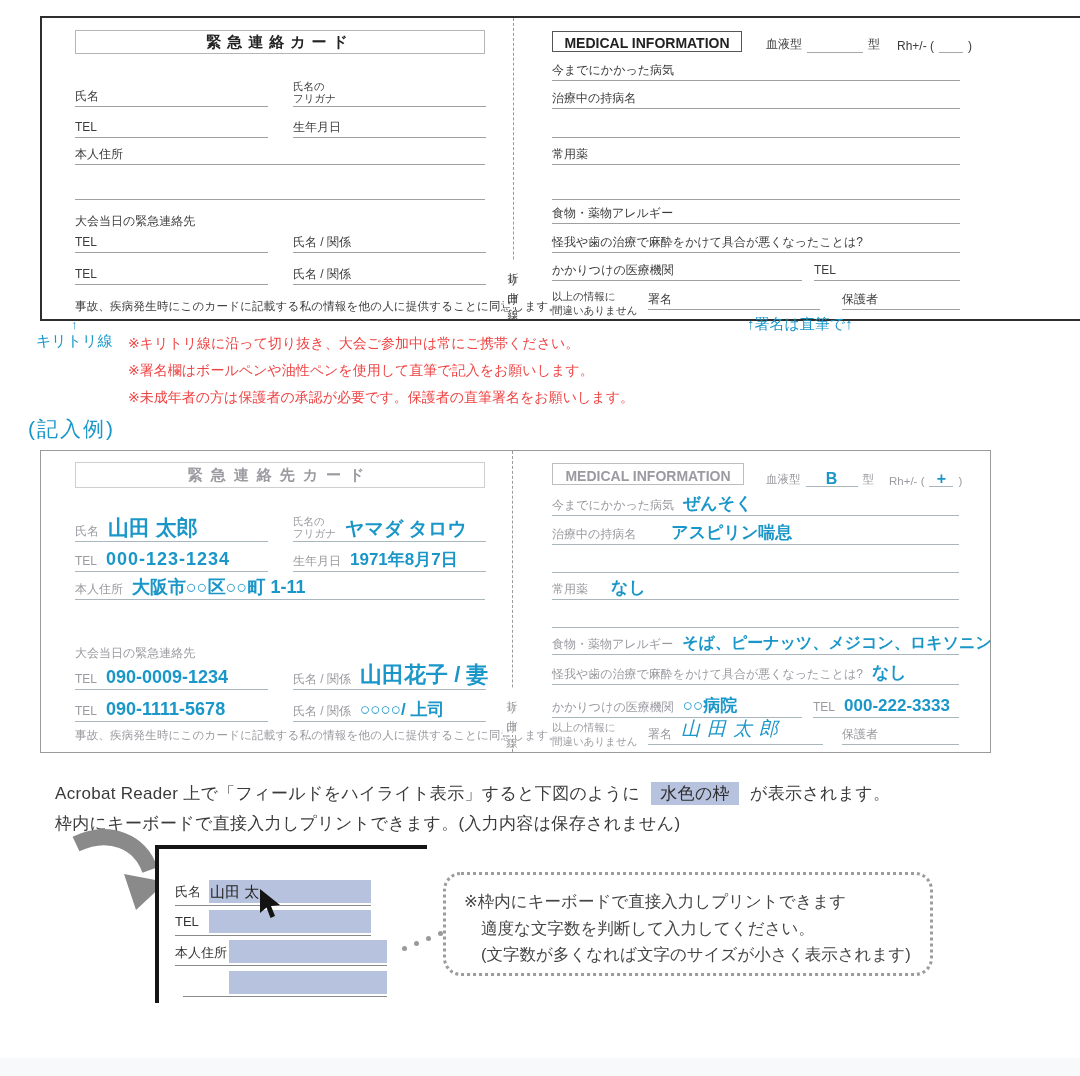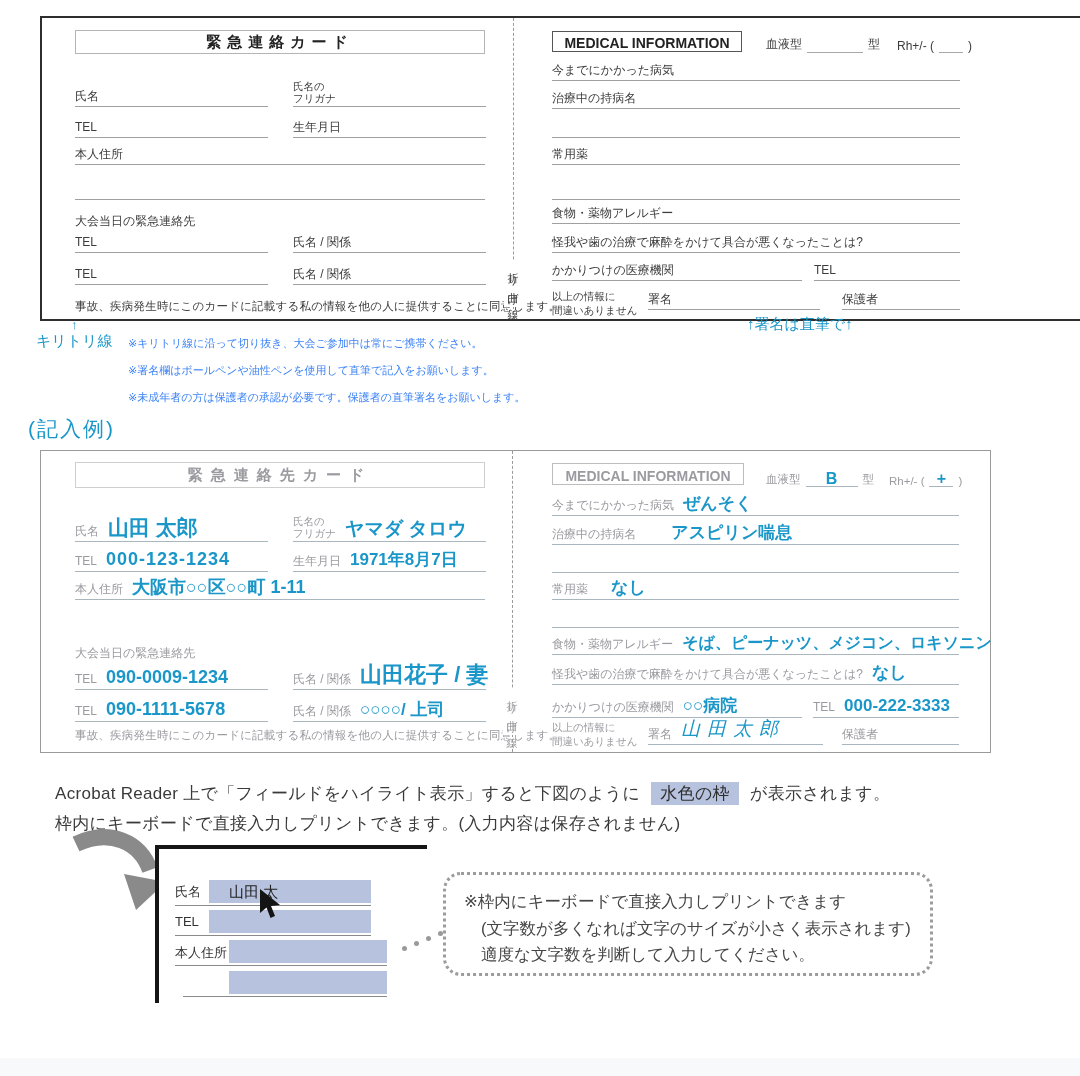--- a/index.html
+++ b/index.html
@@ -24,31 +24,31 @@
   .val{color:var(--accent);font-weight:bold;line-height:1;padding-bottom:3px;white-space:nowrap}
   .seg{display:inline-block;border-bottom:1px solid #a8a8a8;height:15px;vertical-align:bottom}
   .filled .seg{border-bottom-color:#aab6bd}
   .seg.vseg{text-align:center;color:var(--accent);font-weight:bold;font-size:16px;line-height:1.1;height:17px}
   .bloodrow{position:absolute;display:flex;align-items:flex-end;font-size:12px;gap:5px;color:#3c3c3c}
   .filled .bloodrow{color:#9a9aa0;font-size:11.5px}
   .fold{position:absolute;top:0;bottom:0;width:0;border-left:1px dashed #9a9a9a}
   .foldtext{position:absolute;writing-mode:vertical-rl;font-size:11px;letter-spacing:3px;background:#fff;
             color:#3c3c3c;padding:3px 1px}
   .cyan{color:var(--accent)}
-  .notes{font-size:11px;color:#3b82f6;line-height:27px}
+  .notes{font-size:14px;color:#ef4444;line-height:27px}
   .consent{font-size:11.5px;color:#3c3c3c;letter-spacing:.2px}
   .filled .consent{color:#9a9aa0}
   .confirm{font-size:10.5px;line-height:1.3;color:#3c3c3c}
   .filled .confirm{color:#9a9aa0}
   .para{font-size:17px;color:#3a3a3a;letter-spacing:.3px}
   .hl{background:var(--highlight);padding:2px 9px;color:#2e2e2e}
   .demoform{position:absolute;border-left:4px solid #151515;border-top:4px solid #151515;background:#fff}
   .demolab{position:absolute;font-size:13px;color:#333}
   .demofield{position:absolute;background:var(--highlight)}
-  .demofield .dval{font-size:15px;color:#222;padding:3px 0 0 20px;display:block}
+  .demofield .dval{font-size:15px;color:#222;padding:3px 0 0 1px;display:block}
   .u{position:absolute;border-bottom:1px solid #8a8a8a;height:0}
   .bubble{position:absolute;border:3px dotted #9c9c9c;border-radius:18px;font-size:16.5px;color:#454545;
           padding:13px 14px 10px 18px;line-height:1.62;background:#fff}
   .bubble .indent{padding-left:17px}
   .dot{position:absolute;width:5px;height:5px;border-radius:50%;background:#9a9a9a}
   .signature{font-family:"DejaVu Serif","Liberation Serif",serif;font-style:italic;font-weight:normal;
              letter-spacing:7px;font-size:19px;color:var(--accent);padding-bottom:2px}
   .footband{position:absolute;left:0;top:1058px;width:1080px;height:18px;background:#f8f9fa}
 </style>
 </head>
@@ -298,17 +298,17 @@
 
 <div class="abs" style="left:402px;top:930px;width:46px;height:24px">
   <span class="dot" style="left:0;top:16px"></span>
   <span class="dot" style="left:12px;top:11px"></span>
   <span class="dot" style="left:24px;top:6px"></span>
   <span class="dot" style="left:36px;top:1px"></span>
 </div>
 
 <div class="bubble" style="left:443px;top:872px;width:490px;height:104px">
   <div>※枠内にキーボードで直接入力しプリントできます</div>
+  <div class="indent">適度な文字数を判断して入力してください。</div>
   <div class="indent">(文字数が多くなれば文字のサイズが小さく表示されます)</div>
-  <div class="indent">適度な文字数を判断して入力してください。</div>
 </div>
 
 <div class="footband"></div>
 
 </body></html>

